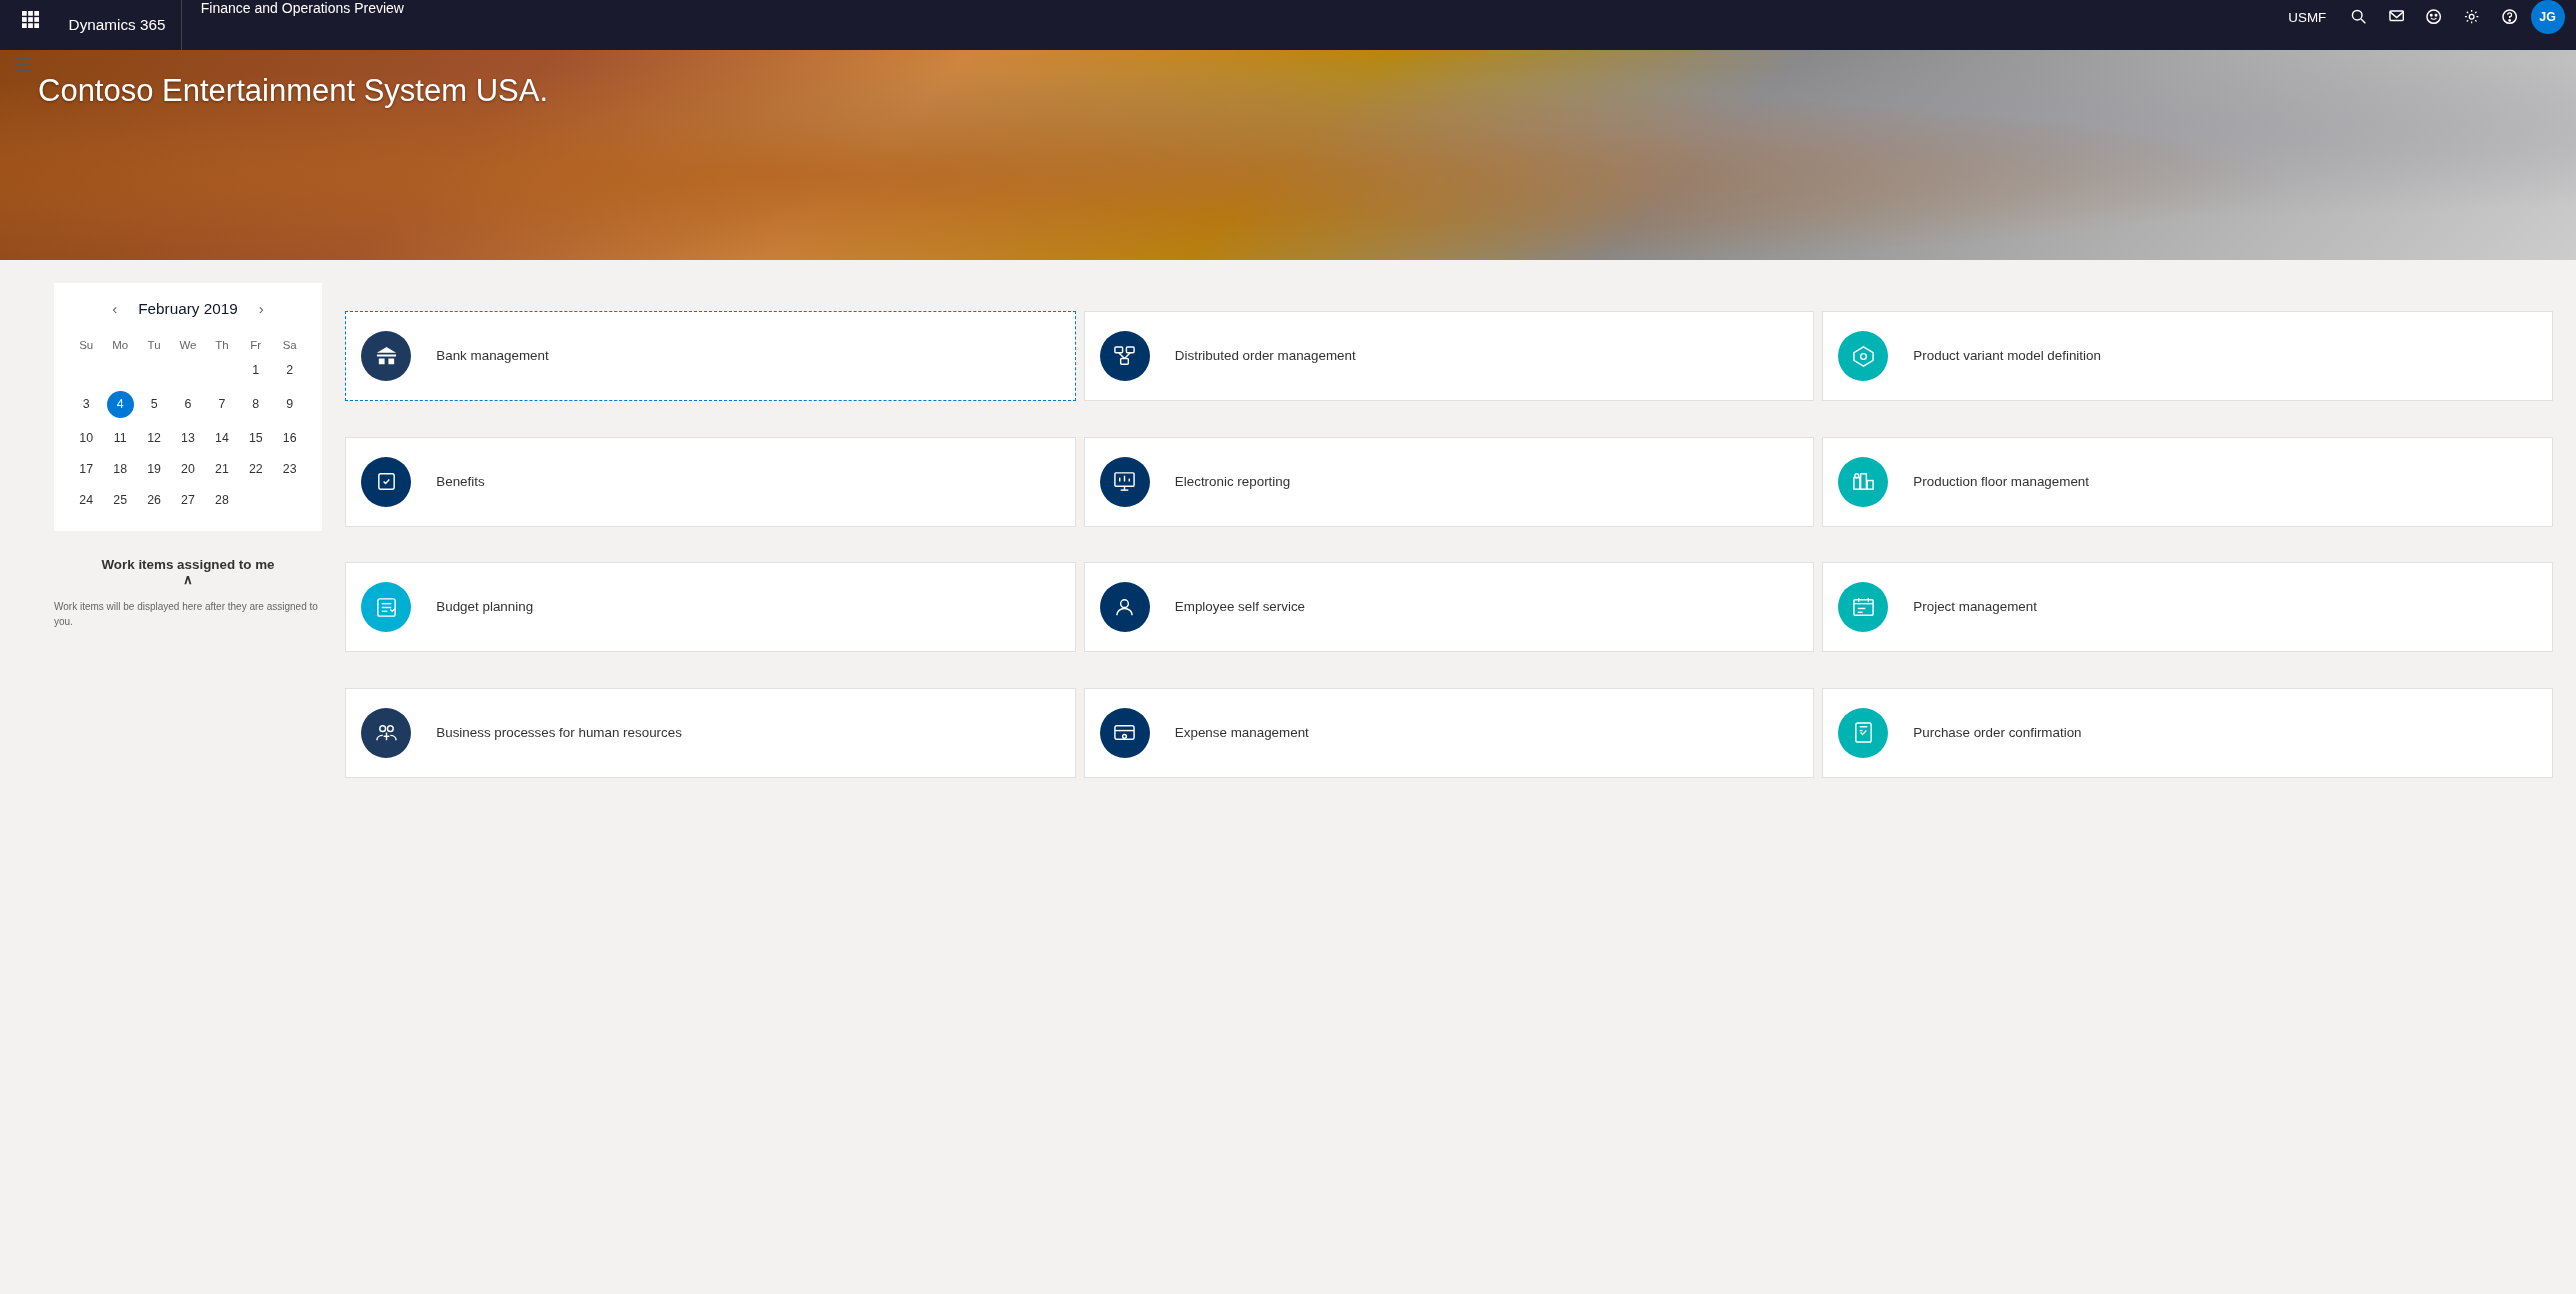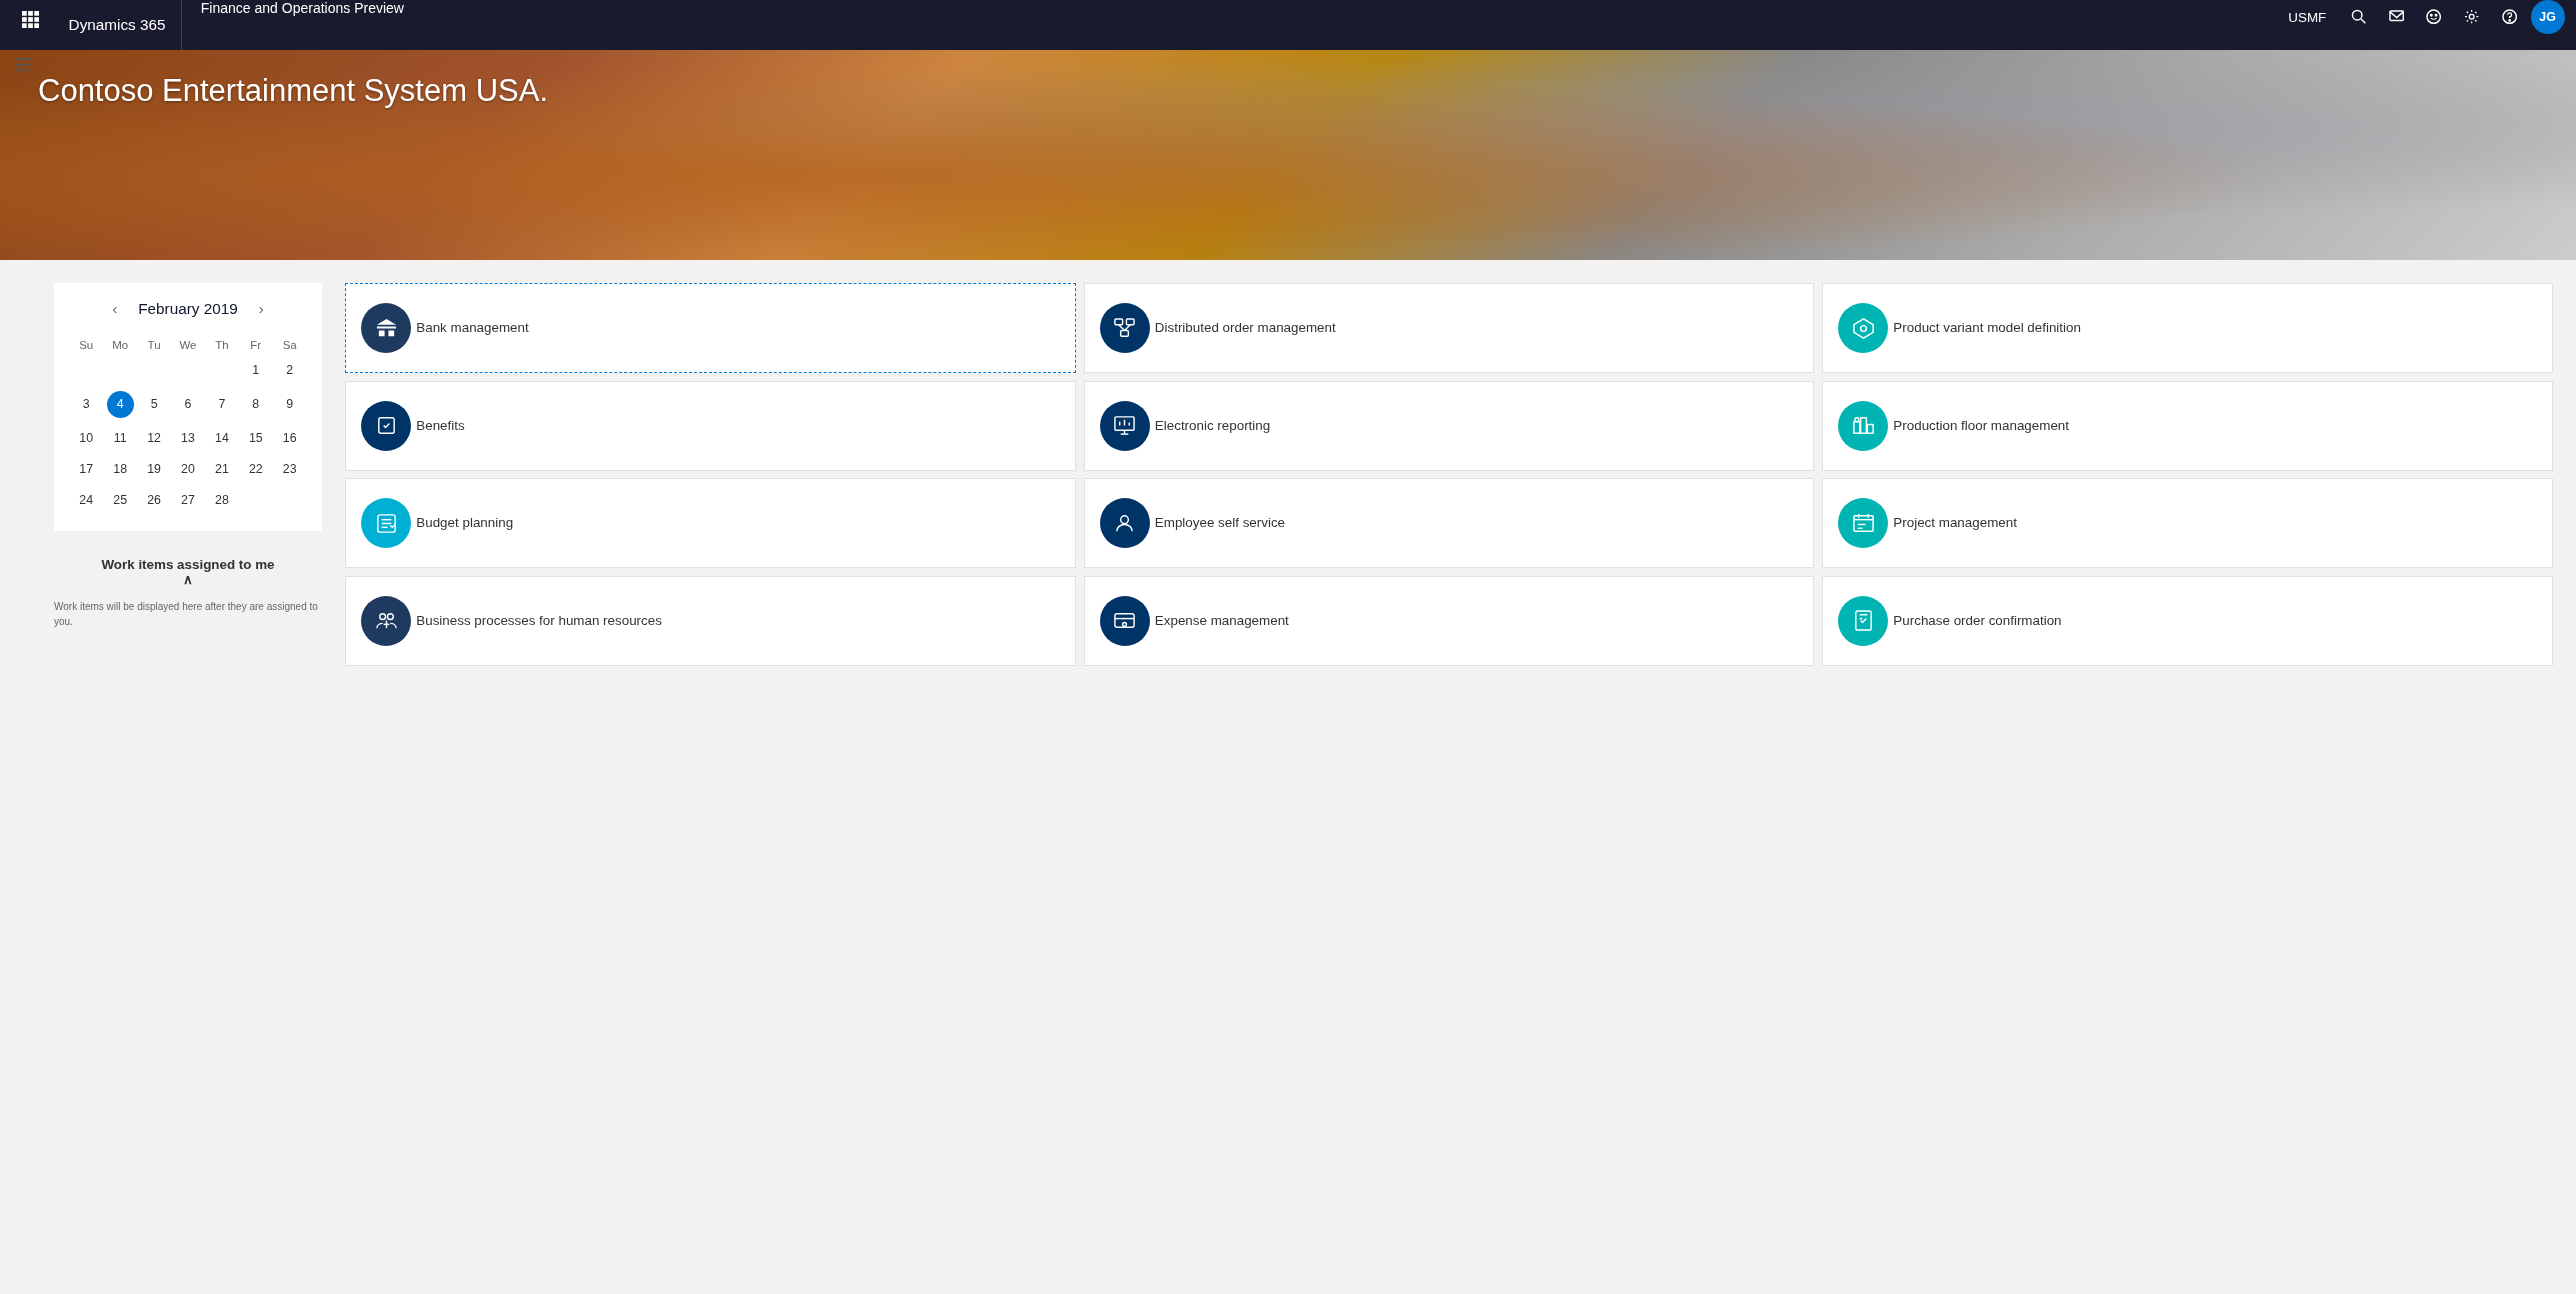--- a/index.html
+++ b/index.html
@@ -204,24 +204,25 @@
       gap: 7.6px;
       align-content: start;
     }
 
     .tile {
       background: #fff;
       border: 1px solid #e0e0e0;
       padding: 19px 15.3px;
       display: flex;
       align-items: center;
-      gap: 5px;
+      gap: 25px;
       cursor: pointer;
       min-height: 84px;
       transition: box-shadow 0.15s;
+      margin-top: 28px;
     }
     .tile.selected {
       border: 1.9px dashed #0078d4;
     }
 
     .tile-icon {
       width: 50px;
       height: 50px;
       border-radius: 50%;
       display: flex;

